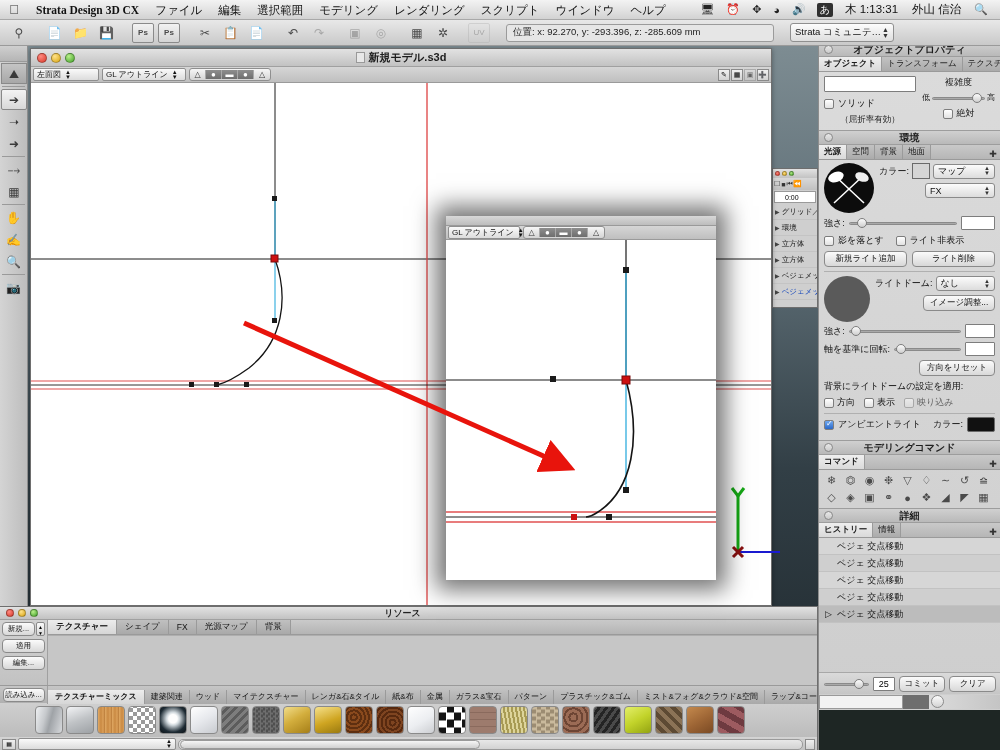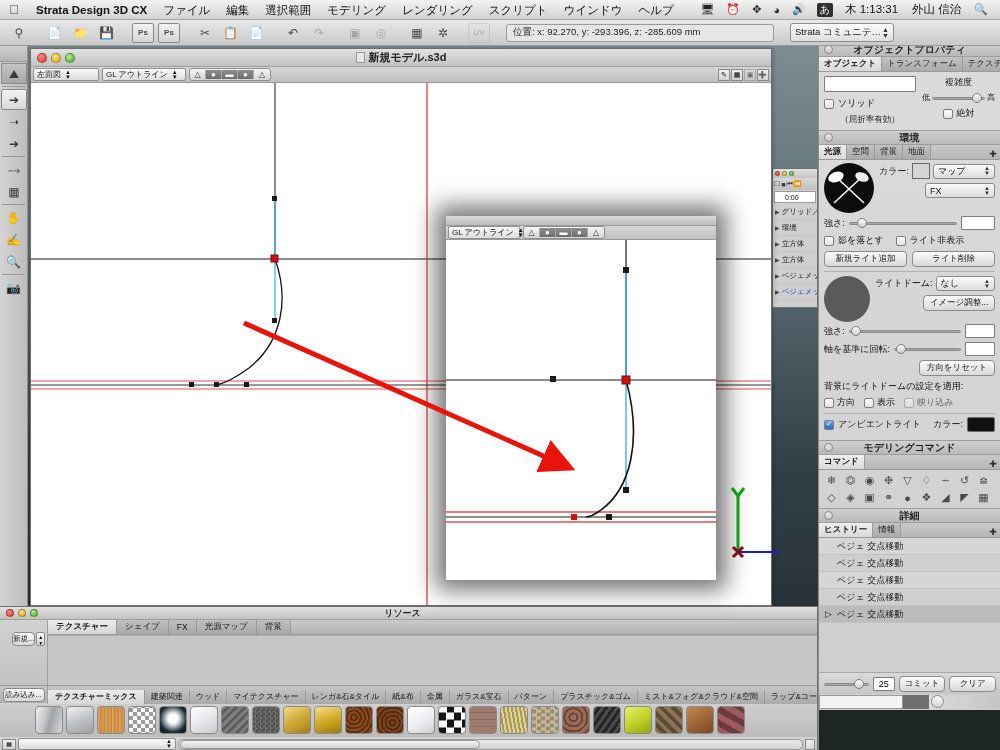--- a/index.html
+++ b/index.html
@@ -14,21 +14,21 @@
 
   
   #menubar {
     position: absolute; top: 0; left: 0; width: 1000px; height: 20px;
     background: linear-gradient(to bottom, #f3f3f3 0%, #e3e3e3 50%, #d2d2d2 100%);
     border-bottom: 1px solid #a8a8a8;
     display: flex; align-items: center; z-index: 50;
   }
   .mb-apple { width: 28px; text-align: center; font-size: 13px; color: #333; }
   .mb-item { padding: 0 8px; font-size: 11.5px; color: #111; line-height: 20px; white-space: nowrap;}
-  .mb-item.app { font-weight: bold; }
+  .mb-item.app { font-weight: bold; font-family: Liberation Serif, serif; }
   .mb-right { margin-left: auto; display: flex; align-items: center; padding-right: 6px; }
   .mb-right .mb-ic { padding: 0 6px; font-size: 11px; color: #222; }
   .mb-right .mb-txt { padding: 0 7px; font-size: 11.5px; color: #111; white-space: nowrap;}
   .mb-ime { background:#303030; color:#fff; border-radius:2px; padding:0 3px; font-size:10px; margin:0 5px;}
 
   
   #apptoolbar {
     position: absolute; top: 20px; left: 0; width: 1000px; height: 26px;
     background: linear-gradient(to bottom,#e8e8e8,#c9c9c9);
     border-bottom: 1px solid #9a9a9a;
@@ -685,21 +685,21 @@
       <div class="traffic">
         <div class="tl r"></div>
         <div class="tl y"></div>
         <div class="tl g"></div>
       </div>
       <div class="t">リソース</div>
     </div>
 
     <div style="display:flex;height:65px">
 
-      <div style="width:48px;padding:12px;display:flex;flex-direction:row;gap:3px;background:linear-gradient(to bottom,#d2d2d2,#c2c2c2);border-right:1px solid #a0a0a0">
+      <div style="width:48px;padding:2px;display:flex;flex-direction:column;gap:3px;background:linear-gradient(to bottom,#d2d2d2,#c2c2c2);border-right:1px solid #a0a0a0">
         <div style="display:flex;gap:1px">
           <div class="btn" style="flex:1;height:14px;font-size:7.5px">新規...</div>
           <div style="width:9px;height:14px;border:1px solid #8a8a8a;border-radius:2px;background:linear-gradient(to bottom,#fafafa,#d8d8d8);font-size:5px;line-height:6px;text-align:center;padding-top:1px">▲<br>▼</div>
         </div>
         <div class="btn" style="height:14px;font-size:7.5px">適用</div>
         <div class="btn" style="height:14px;font-size:7.5px">編集...</div>
       </div>
 
       <div style="flex:1;display:flex;flex-direction:column">
         <div class="res-tabrow">

